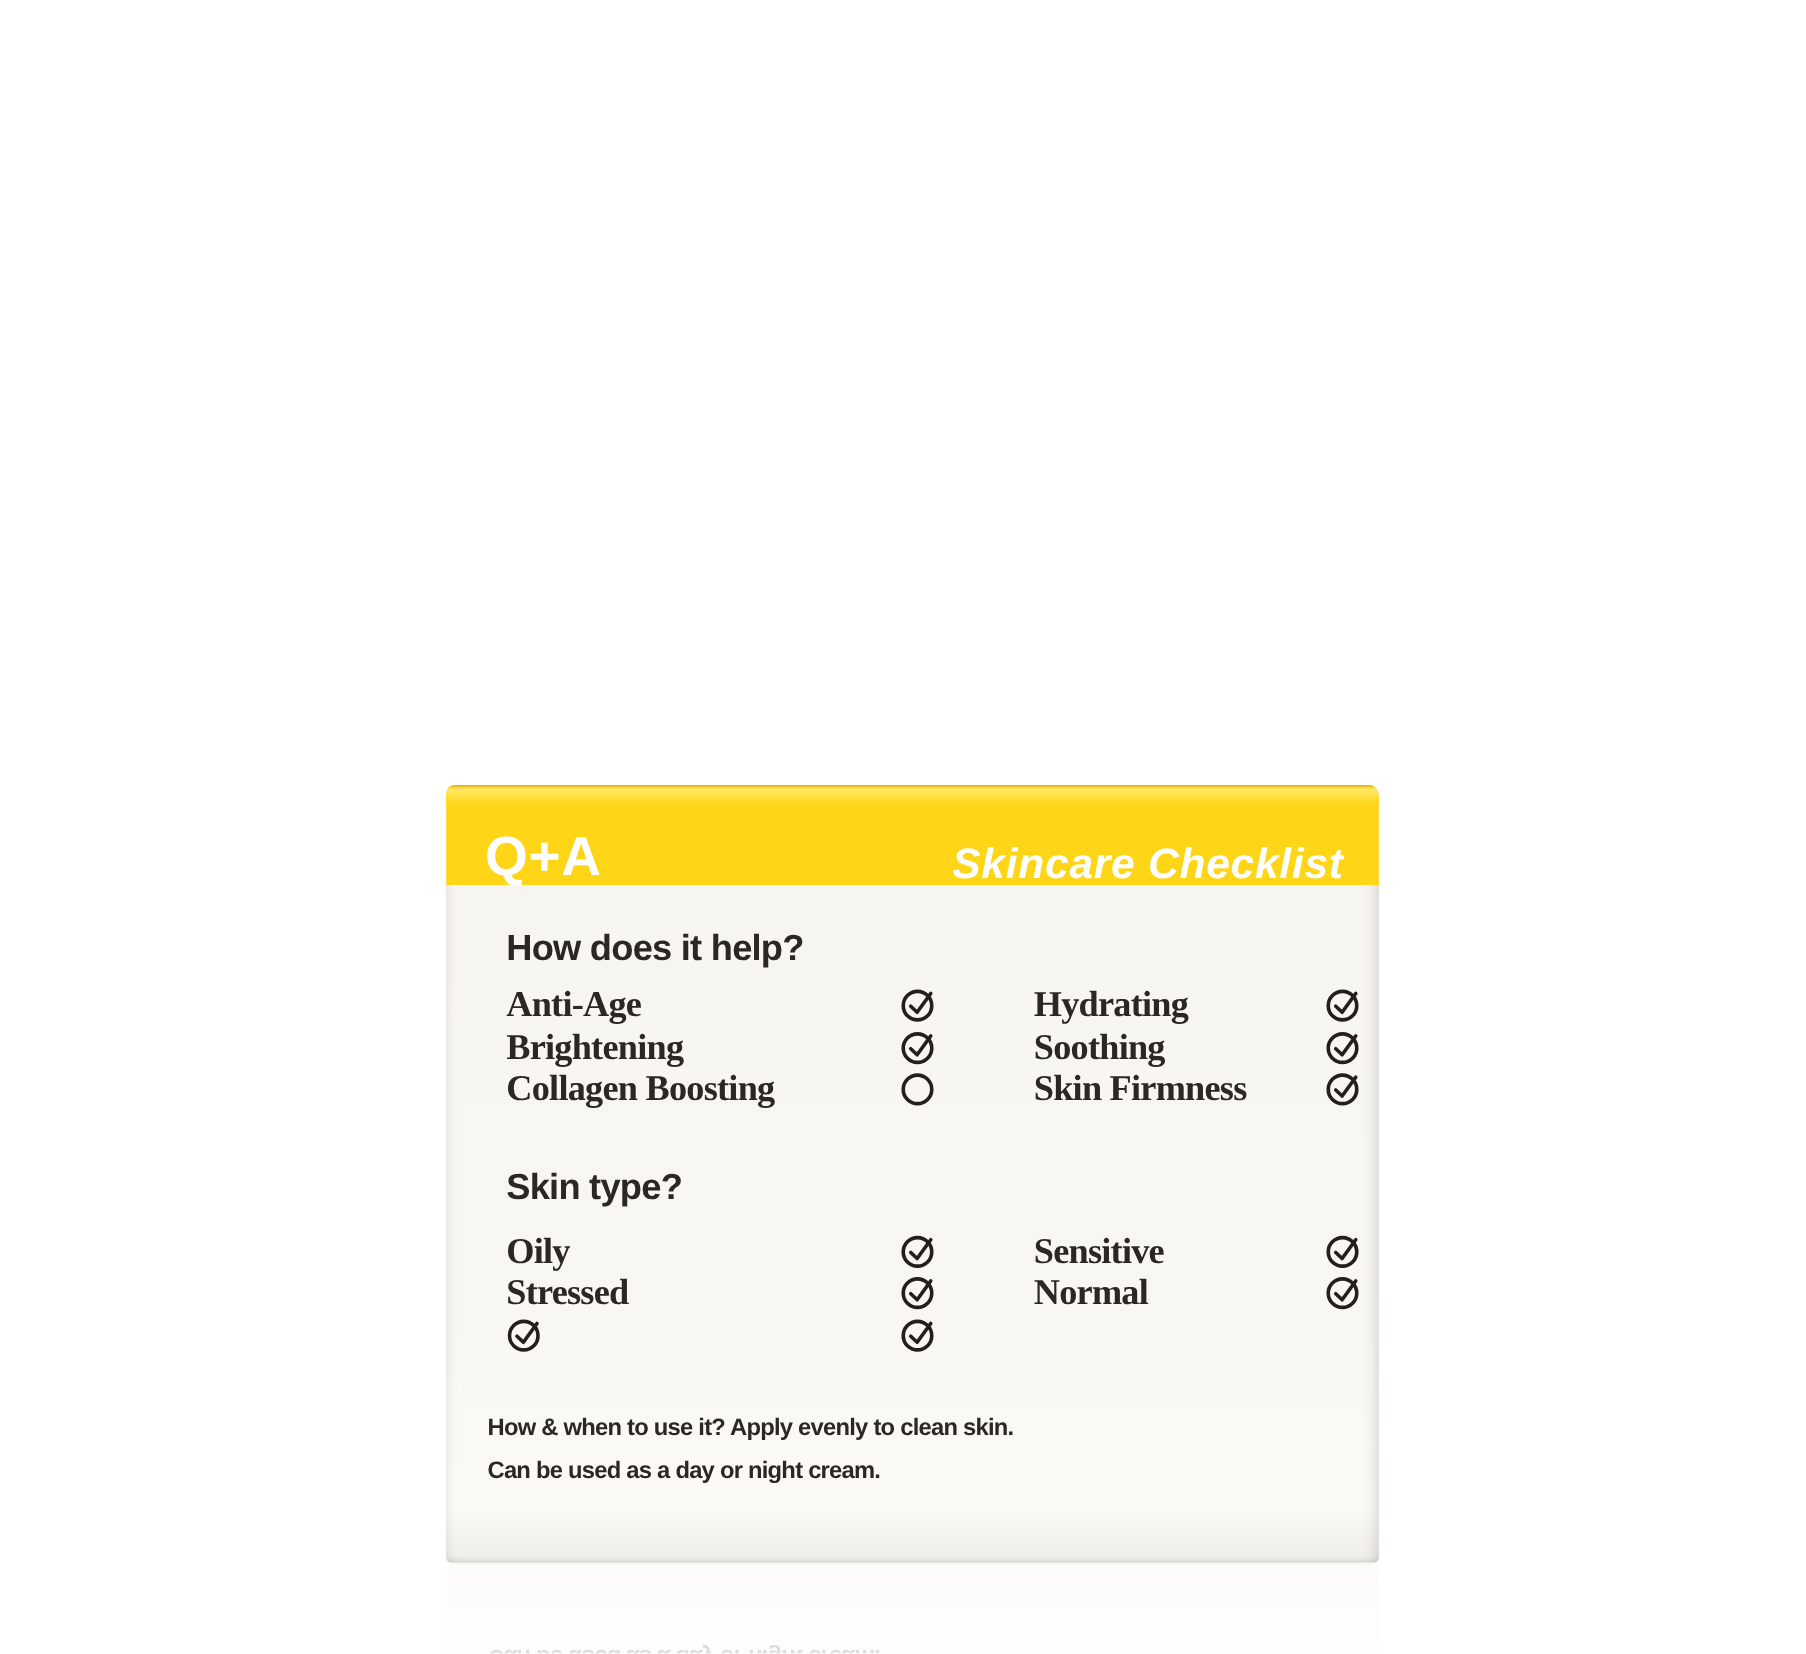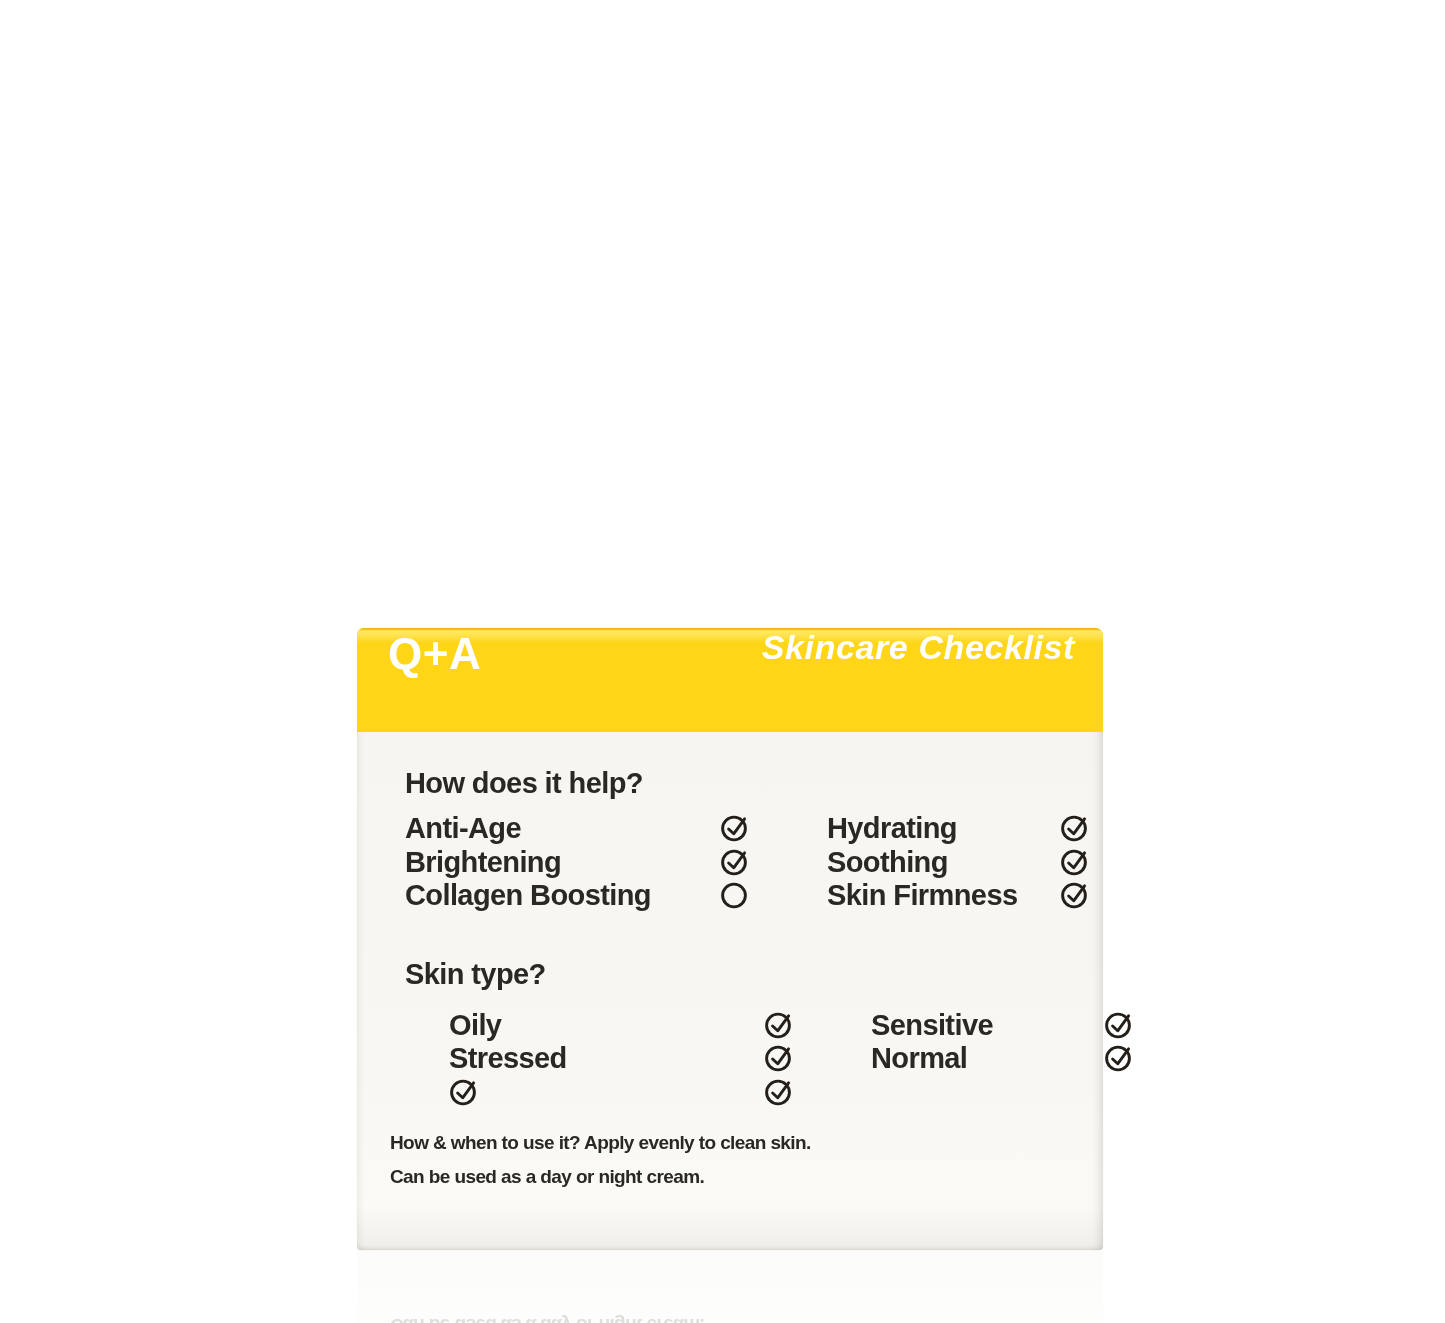--- a/index.html
+++ b/index.html
@@ -17,24 +17,24 @@
     border-radius:7px 8px 4px 4px;
     box-shadow:
       inset -8px 0 12px -7px rgba(70,62,50,.22),
       inset 7px 0 10px -7px rgba(70,62,50,.12),
       inset 0 -3px 5px -3px rgba(70,62,50,.18),
       0 1px 2px rgba(0,0,0,.05);
   }
 
   
   .band{
-    position:relative;height:104px;
+    position:relative;height:80px;
     background:var(--band-yellow,#ffd517);
     border-radius:7px 8px 0 0;
-    display:flex;align-items:flex-start;justify-content:space-between;
+    display:flex;align-items:flex-end;justify-content:space-between;
     padding:0 28px 0 31px;box-sizing:border-box;
     color:#ffffff;
   }
   .band::before{ 
     content:"";position:absolute;top:0;left:0;right:0;height:15px;
     background:linear-gradient(to bottom,#e3af00 0%,#ffe863 22%,var(--band-highlight,#ffe14a) 55%,var(--band-yellow,#ffd517) 100%);
     border-radius:7px 8px 0 0;
   }
   .brand{
     position:relative;font-size:44px;font-weight:700;letter-spacing:.5px;line-height:1;
@@ -47,22 +47,23 @@
 
   
   .content{padding:0 30px 0 48px;color:var(--text,#2b2724);}
   .section-heading{
     margin:34px 0 0 0;font-size:29px;font-weight:700;letter-spacing:-.6px;line-height:34px;
   }
   .section-heading.second{margin-top:44px;}
   .check-grid{
     display:grid;grid-template-columns:315px 107px 233px 28px;
     margin-top:12px;
-  }
-  .check-grid.second{margin-top:18px;margin-left:44px;}
+    font-family:Liberation Serif, serif;
+  }
+  .check-grid.second{margin-top:18px;}
   .check-grid > *{height:33.5px;display:flex;align-items:center;}
   .item-label{
     font-size:29px;font-weight:700;letter-spacing:-.6px;line-height:33.5px;
     white-space:nowrap;
   }
   .checkmark{width:30px;height:30px;color:#242019;}
   .checkmark svg{display:block;width:30px;height:30px;}
   .checkmark .tick{visibility:hidden;}
   .checkmark.checked .tick{visibility:visible;}
 

